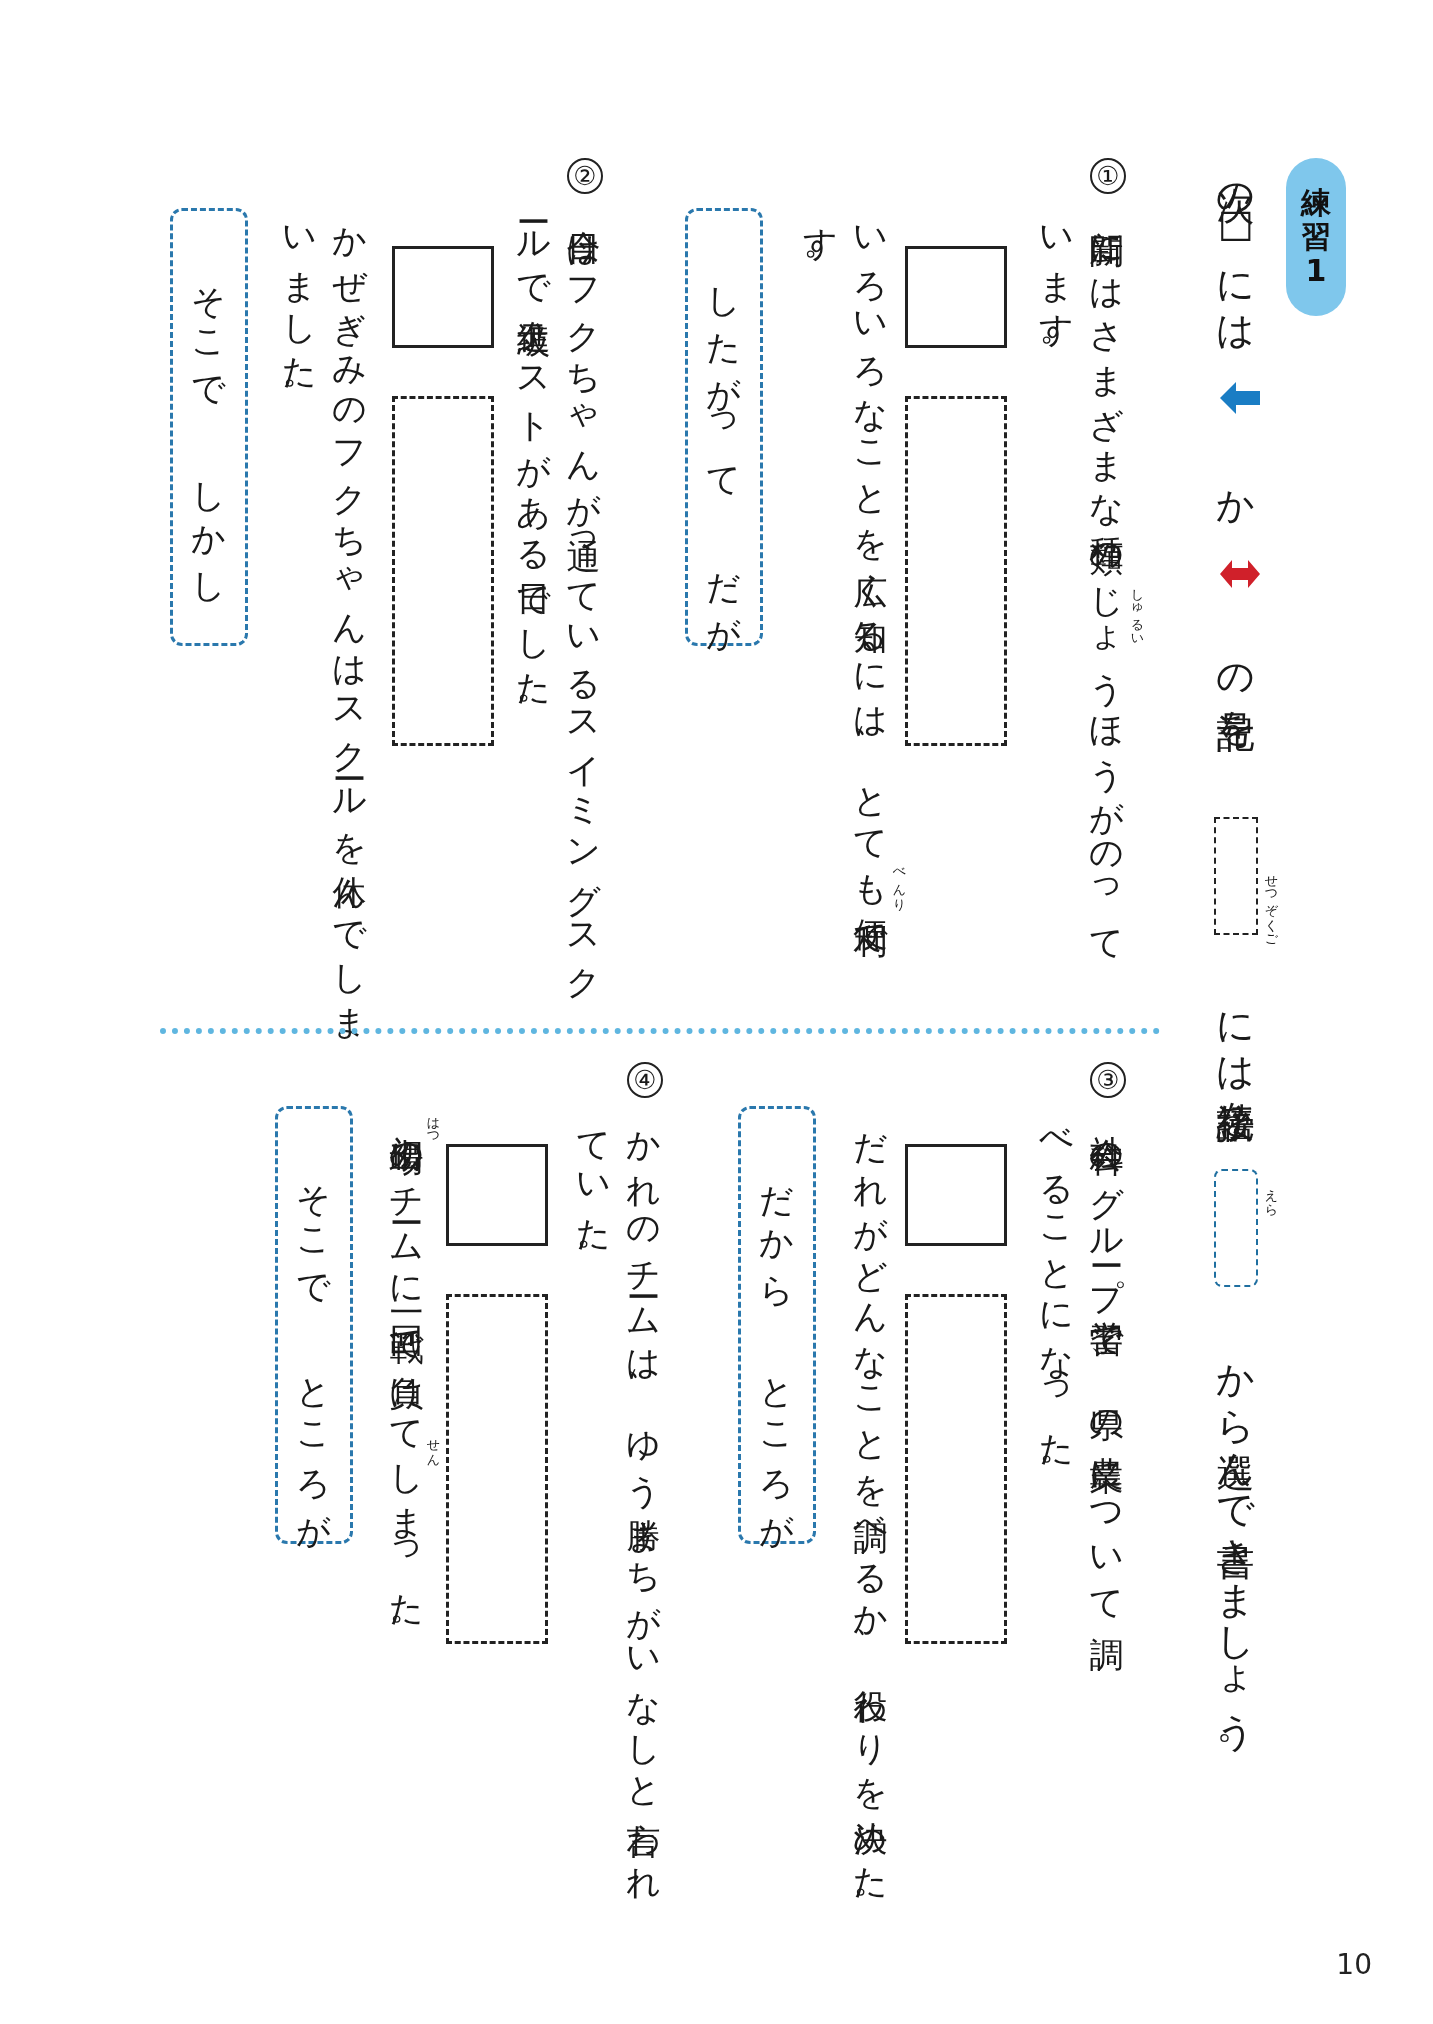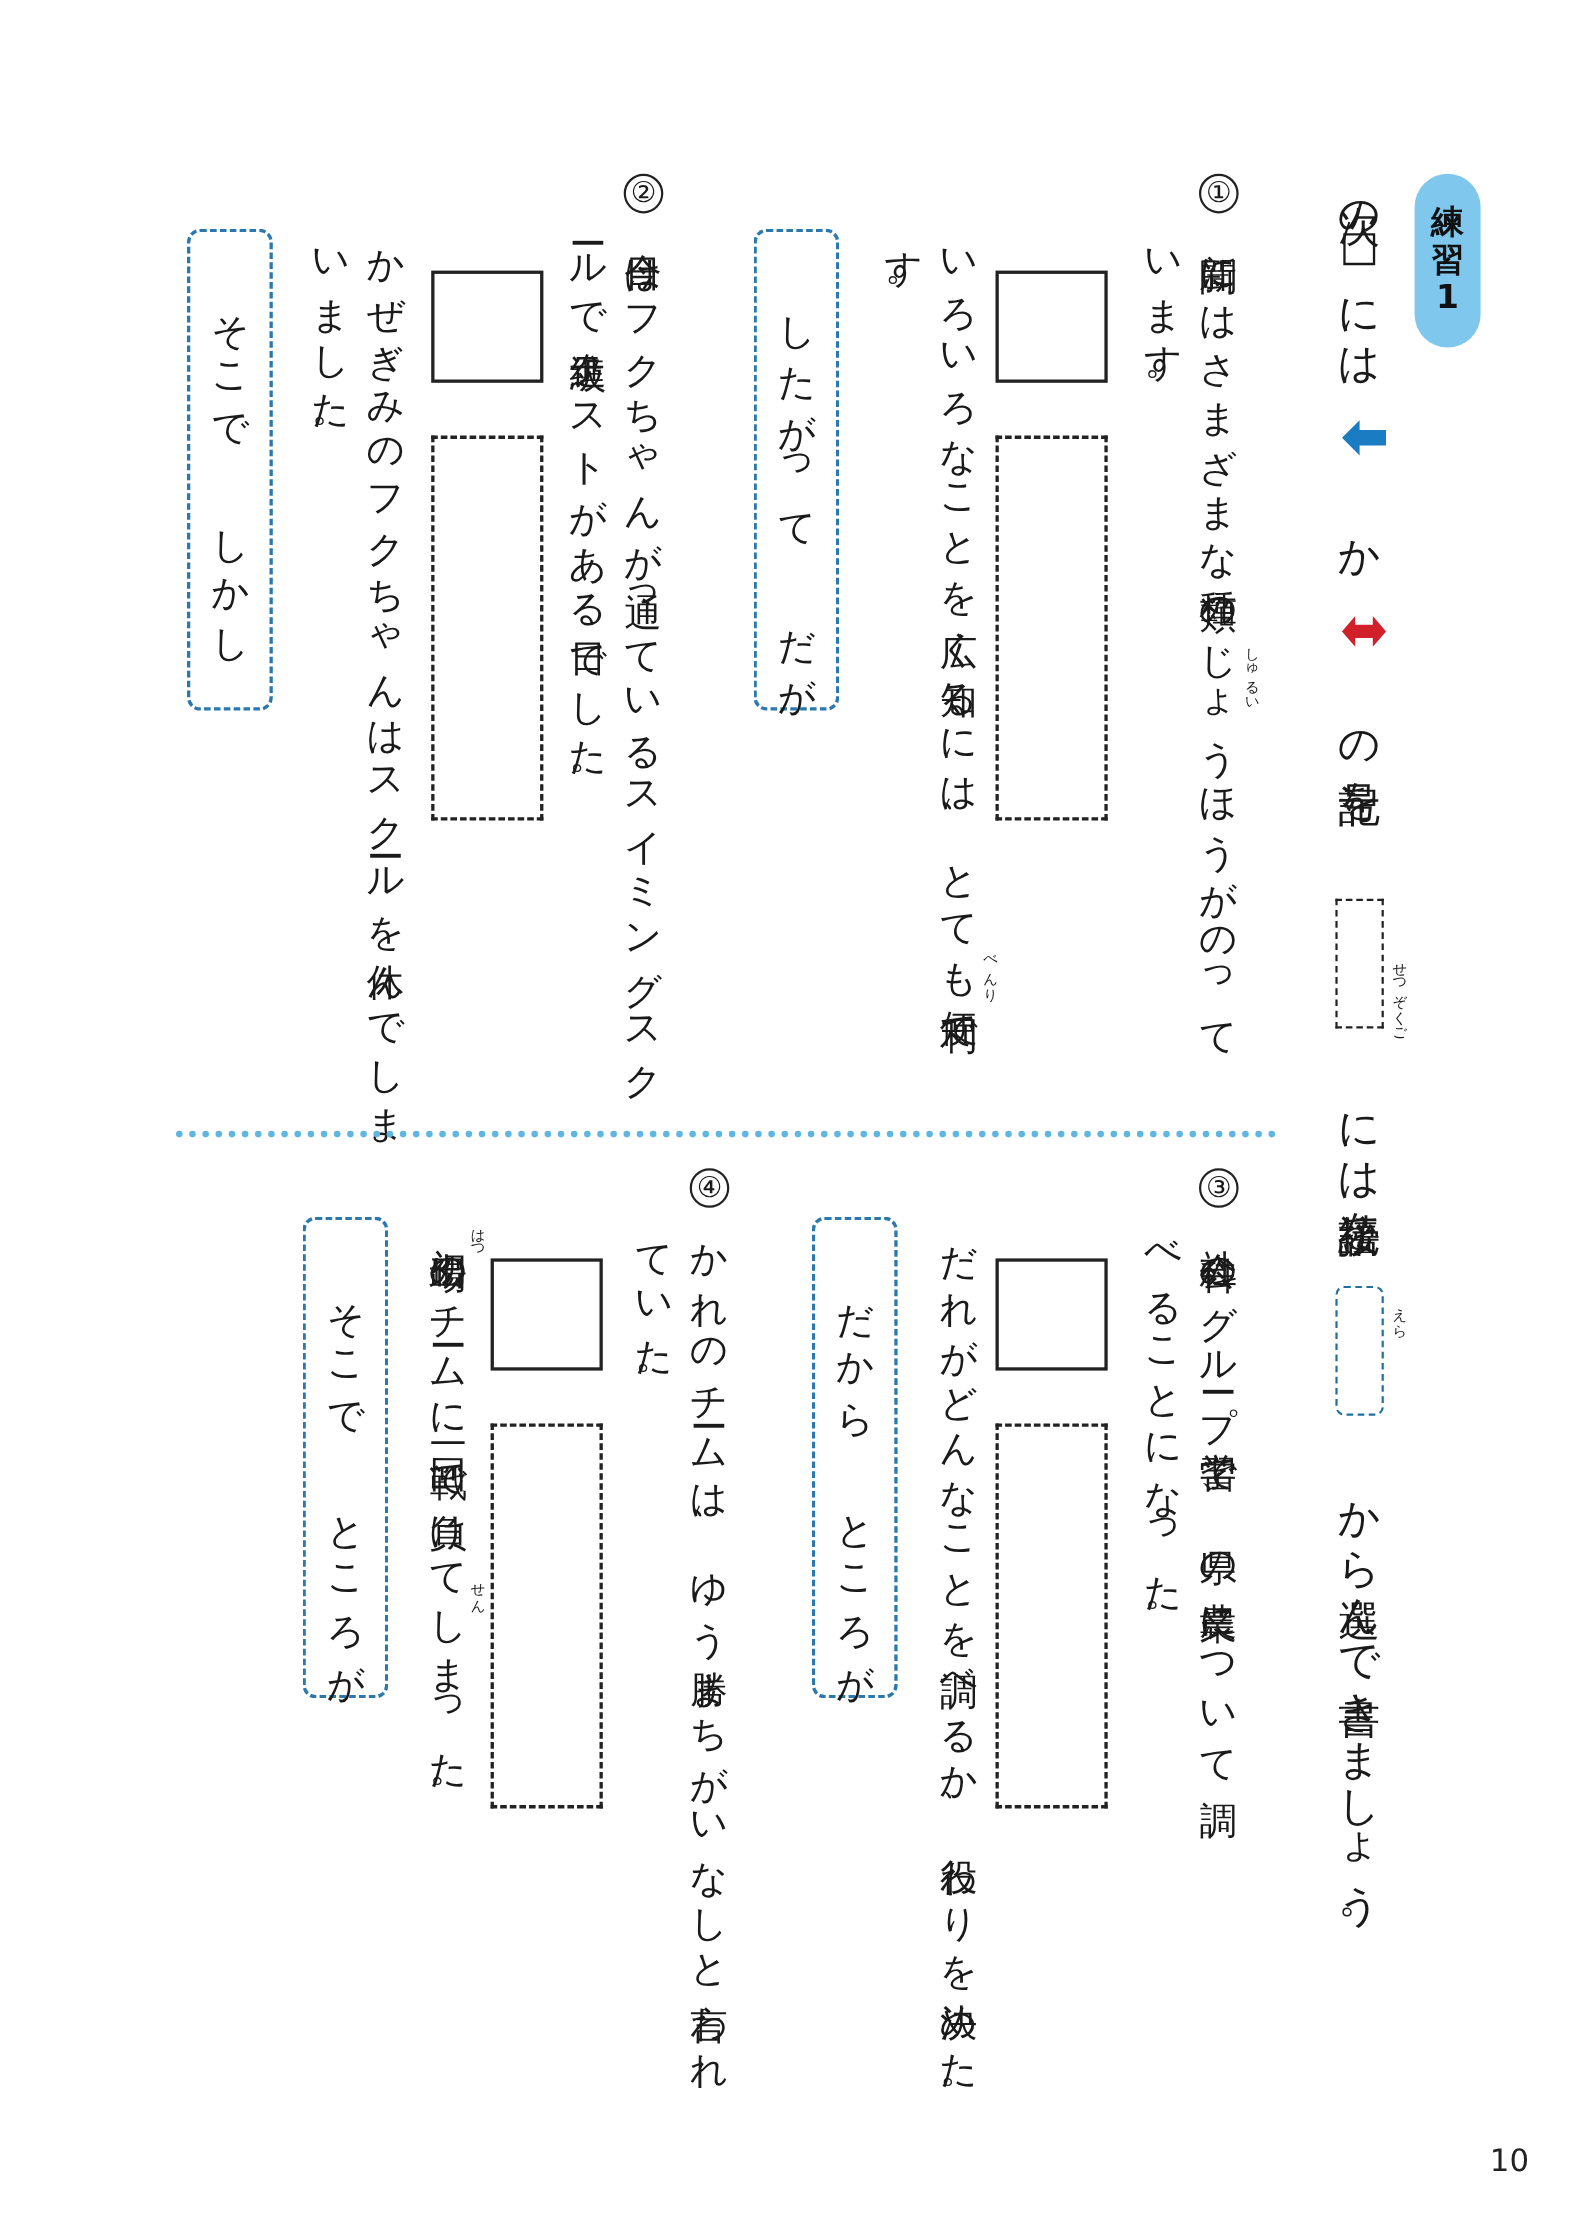--- a/index.html
+++ b/index.html
@@ -19,21 +19,21 @@
     .qnum { width: 36px; height: 36px; border: 2px solid #222; border-radius: 50%; font-size: 26px;
             display: flex; align-items: center; justify-content: center; box-sizing: border-box; }
     .qtext { font-family: "DejaVu Sans", sans-serif; font-size: 34px; line-height: 54px; letter-spacing: 4px; }
     .rt { font-size: 13px; letter-spacing: 0; }
     .solid-box { border: 3px solid #222; box-sizing: border-box; width: 102px; height: 102px; }
     .dash-box { border: 3px dashed #222; box-sizing: border-box; width: 102px; height: 350px; }
     .choice-box { border: 3px dashed #2a78ad; border-radius: 12px; box-sizing: border-box; width: 78px; height: 438px;
                   display: flex; justify-content: center; }
     .choice-box .vt { font-size: 34px; letter-spacing: 6px; padding-top: 52px; }
     .divider { left: 160px; top: 1028px; width: 1000px; height: 0; border-top: 6px dotted #5fb6e0; }
-    .page-num { right: 43px; bottom: 43px; font-size: 28px; color: #222; }
+    .page-num { right: 61px; bottom: 43px; font-size: 28px; color: #222; }
   </style>
 </head>
 <body>
 
 <div class="abs badge">
   <span>練</span>
   <span>習</span>
   <span>1</span>
 </div>
 

